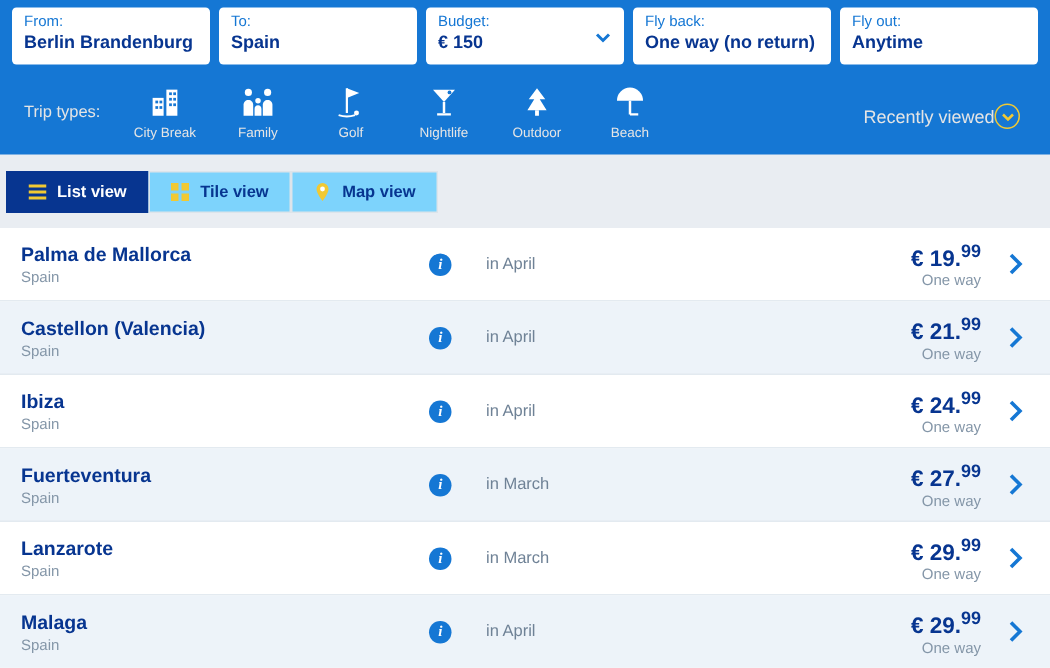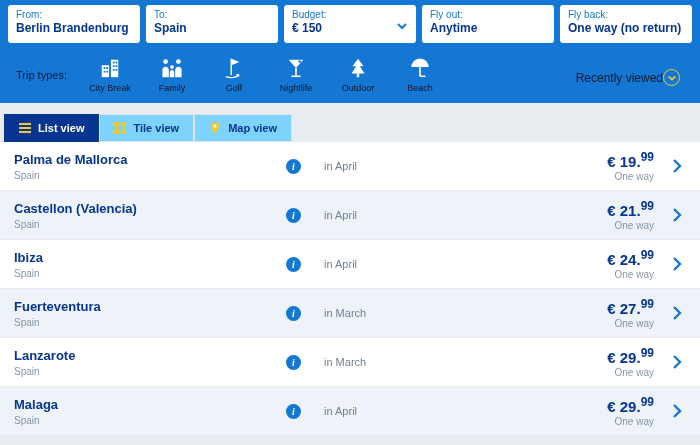--- a/index.html
+++ b/index.html
@@ -22,21 +22,21 @@
   .field-label { color: #1577d4; font-size: 10px; line-height: 13px; }
   .field-value {
     color: #073590; font-size: 12px; font-weight: bold; line-height: 14px;
     white-space: nowrap;
   }
   .field-chevron {
     position: absolute; right: 8px; top: 50%; transform: translateY(-50%);
     width: 12px; height: 12px;
   }
 
-  .trip-row { display: flex; align-items: flex-start; padding: 12px 6px 0 6px; color: #0f172a; }
+  .trip-row { display: flex; align-items: flex-start; padding: 12px 6px 0 6px; color: #e5e5e5; }
   .trip-label { font-size: 11px; margin: 14px 12px 0 2px; white-space: nowrap; }
   .trip-item { width: 62px; text-align: center; cursor: pointer; }
   .trip-icon { height: 24px; display: flex; align-items: flex-end; justify-content: center; }
   .trip-name { font-size: 9px; margin-top: 4px; }
   .recently {
     margin-left: auto; display: flex; align-items: center; gap: 0;
     font-size: 12px; cursor: pointer; margin-top: 14px; padding-right: 6px;
   }
   .rv-circle {
     width: 17px; height: 17px; border: 1px solid #f1c933; border-radius: 50%;
@@ -47,21 +47,21 @@
   .tabs { display: flex; padding: 11px 0 0 4px; }
   .tab {
     display: flex; align-items: center; gap: 7px; padding: 0 14px;
     height: 28px; background: #7dd3fc; color: #073590;
     font-size: 11px; font-weight: bold; cursor: pointer;
     border: 1px solid #dde4ea;
   }
   .tab.active { background: #073590; color: #fff; border-color: #073590; }
 
   
-  .results { margin-top: 0; background: #fff; }
+  .results { margin-top: 10px; background: #fff; }
   .row {
     display: grid;
     grid-template-columns: 272px 38px 1fr 90px 46px;
     align-items: center; height: 49px;
     padding-left: 14px; background: #fff;
     border-bottom: 1px solid #e3eaf0; cursor: pointer;
   }
   .row:nth-child(even) { background: #edf3f9; }
   .dest-name { font-size: 13px; font-weight: bold; color: #073590; line-height: 15px; }
   .dest-country { font-size: 10px; color: #8496a8; margin-top: 3px; }
@@ -98,27 +98,27 @@
       <div class="field-label">Budget:</div>
       <div class="field-value">€ 150</div>
       <span class="field-chevron">
         <svg width="12" height="12" viewBox="0 0 12 12">
             <polyline points="2,4 6,8 10,4" fill="none" stroke="#1577d4" stroke-width="2"></polyline>
           </svg>
       </span>
     </div>
 
     <div class="field">
+      <div class="field-label">Fly back:</div>
+      <div class="field-value">One way (no return)</div>
+    </div>
+
+    <div class="field">
       <div class="field-label">Fly out:</div>
       <div class="field-value">Anytime</div>
-    </div>
-
-    <div class="field">
-      <div class="field-label">Fly back:</div>
-      <div class="field-value">One way (no return)</div>
     </div>
 
   </div>
 
   <div class="trip-row">
     <div class="trip-label">Trip types:</div>
 
     <div class="trip-item">
       <div class="trip-icon">
         <svg width="22" height="22" viewBox="0 0 24 24" fill="#fff">

